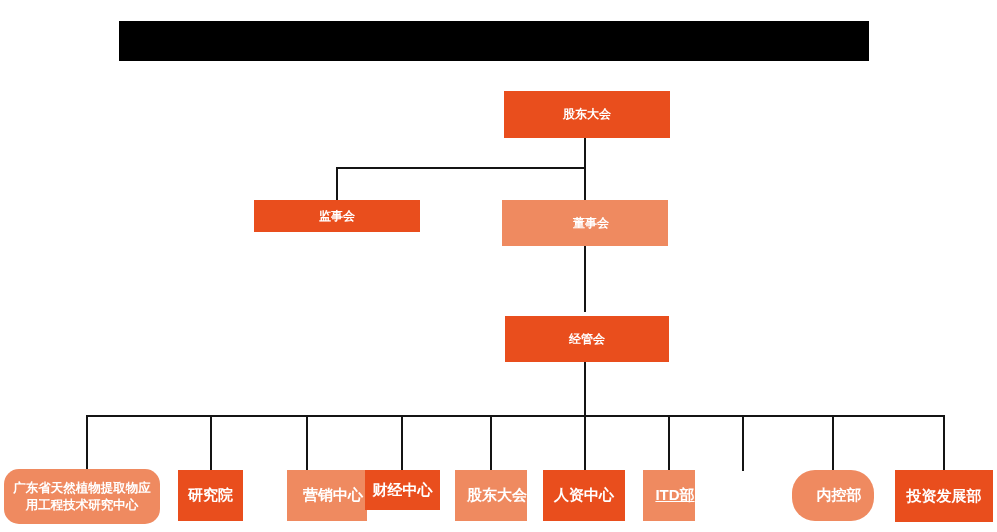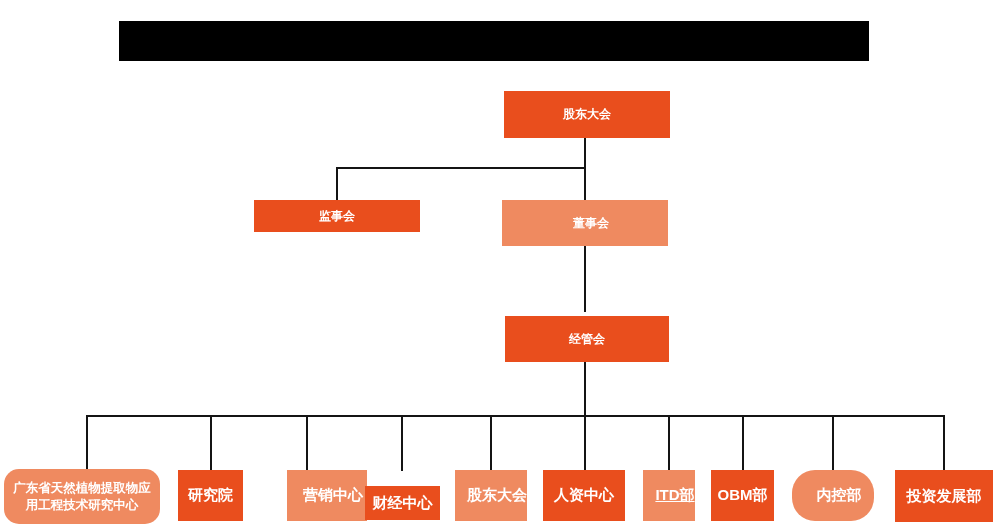--- a/index.html
+++ b/index.html
@@ -41,21 +41,21 @@
   }
   
   #n-shareholders { left: 504px; top:  91px; width: 166px; height: 47px; }
   #n-supervisory  { left: 254px; top: 200px; width: 166px; height: 32px; }
   #n-board        { left: 502px; top: 200px; width: 166px; height: 46px; }
   #n-management   { left: 505px; top: 316px; width: 164px; height: 46px; }
   
   #n-dept-0 { left:   4px; top: 469px; width: 156px; height: 55px; font-size: 12.5px; line-height: 1.35; padding: 0 7px; border-radius: 15px; }
   #n-dept-1 { left: 178px; top: 470px; width:  65px; height: 51px; }
   #n-dept-2 { left: 267px; top: 470px; width:  80px; height: 51px; margin-left: 20px; }
-  #n-dept-3 { left: 365px; top: 470px; width:  75px; height: 34px; margin-top: 16px; }
+  #n-dept-3 { left: 365px; top: 470px; width:  75px; height: 40px; }
   #n-dept-4 { left: 455px; top: 470px; width:  72px; height: 51px; }
   #n-dept-5 { left: 543px; top: 470px; width:  82px; height: 51px; }
   #n-dept-6 { left: 643px; top: 470px; width:  52px; height: 51px; text-decoration: underline; }
   #n-dept-7 { left: 711px; top: 470px; width:  63px; height: 51px; }
   #n-dept-8 { left: 792px; top: 470px; width:  82px; height: 51px; border-radius: 23px; }
   #n-dept-9 { left: 895px; top: 470px; width:  98px; height: 52px; }
   
   #c-top-v      { left: 584px; top: 138px; width: 2px;   height: 63px; }
   #c-top-h      { left: 336px; top: 167px; width: 250px; height: 2px;  }
   #c-left-v     { left: 336px; top: 167px; width: 2px;   height: 34px; }
@@ -113,19 +113,18 @@
   <div class="node light lv-dept" id="n-dept-2">营销中心</div>
 
   <div class="node dark lv-dept" id="n-dept-3">财经中心</div>
 
   <div class="node light lv-dept" id="n-dept-4">股东大会</div>
 
   <div class="node dark lv-dept" id="n-dept-5">人资中心</div>
 
   <div class="node light lv-dept" id="n-dept-6">ITD部</div>
 
-  <div class="node dark lv-dept" id="n-dept-7">OBM部</div>
 
   <div class="node light lv-dept" id="n-dept-8">内控部</div>
 
   <div class="node dark lv-dept" id="n-dept-9">投资发展部</div>
 
 </div>
 
 </body></html>

